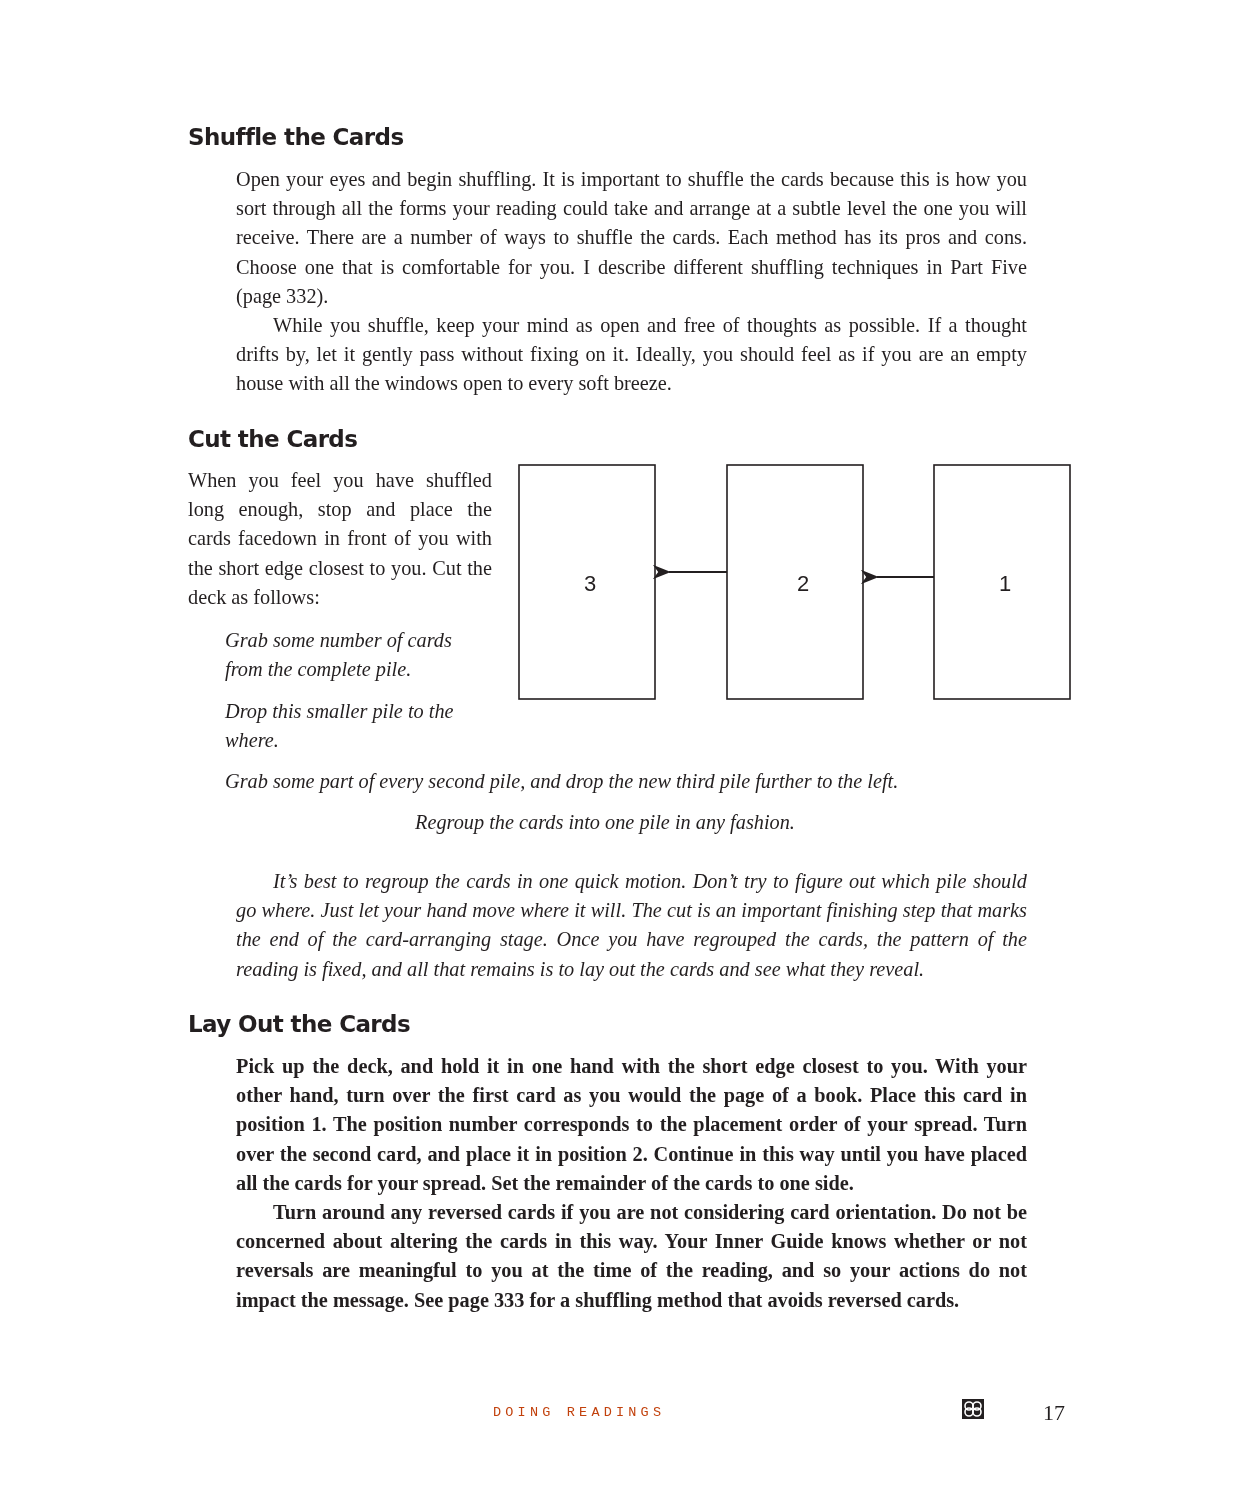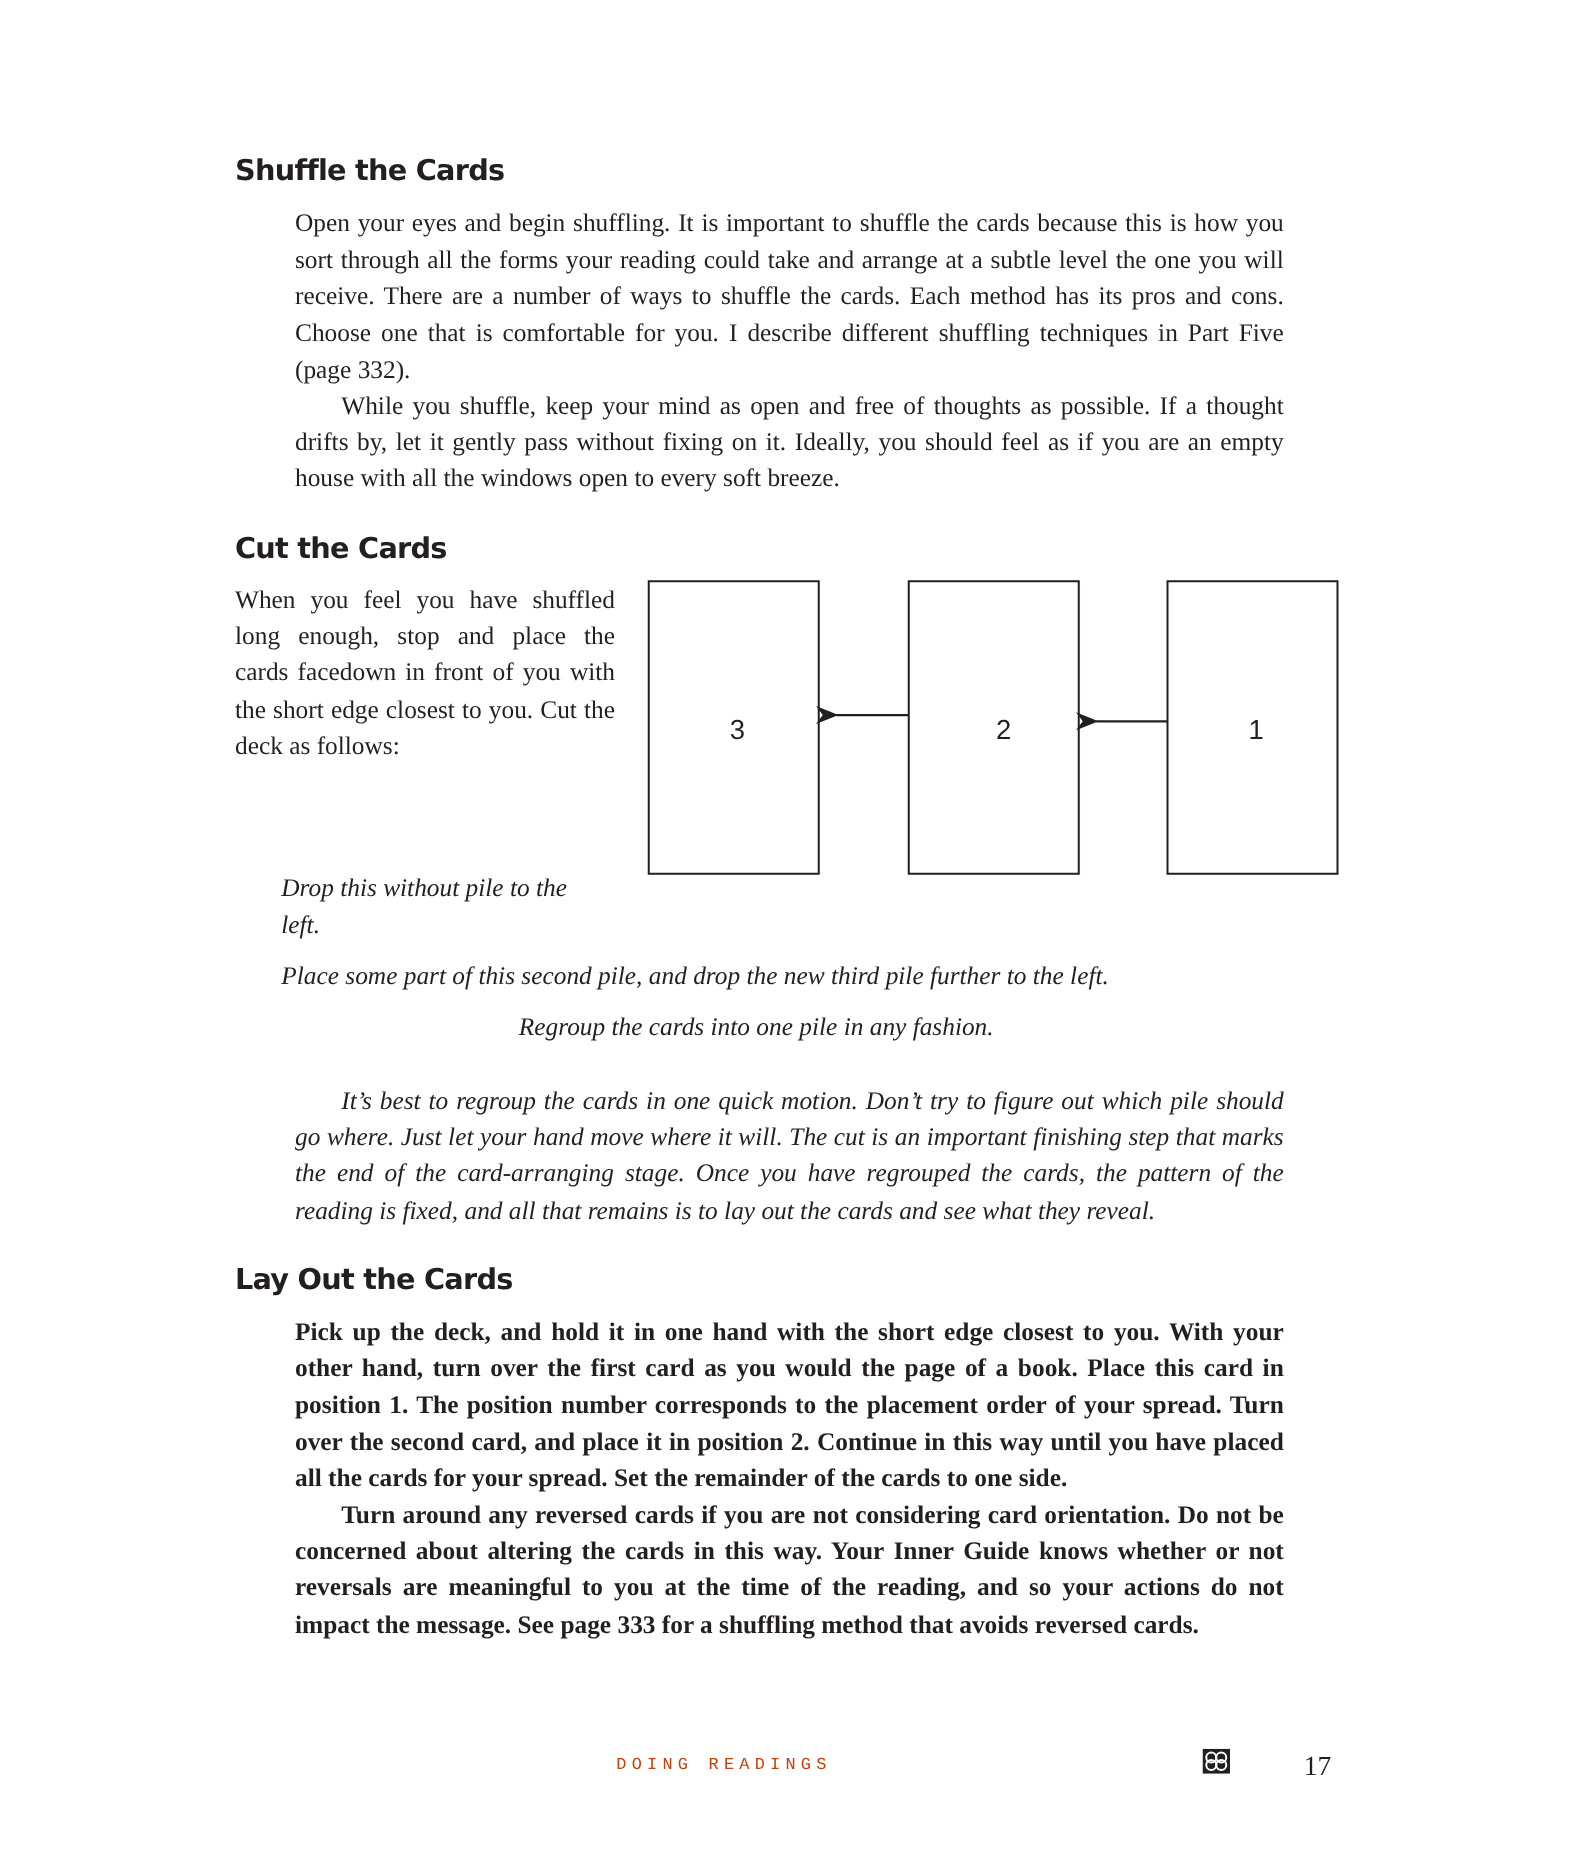--- a/index.html
+++ b/index.html
@@ -37,22 +37,23 @@
 
   <h2 class="heading" style="top:124px;">Shuffle the Cards</h2>
   <div class="block" style="top:165px;">
     <p class="body-text">Open your eyes and begin shuffling. It is important to shuffle the cards because this is how you sort through all the forms your reading could take and arrange at a subtle level the one you will receive. There are a number of ways to shuffle the cards. Each method has its pros and cons. Choose one that is comfortable for you. I describe different shuffling techniques in Part Five (page 332).</p>
     <p class="body-text indent">While you shuffle, keep your mind as open and free of thoughts as possible. If a thought drifts by, let it gently pass without fixing on it. Ideally, you should feel as if you are an empty house with all the windows open to every soft breeze.</p>
   </div>
 
   <h2 class="heading" style="top:426px;">Cut the Cards</h2>
   <p class="body-text cut-intro">When you feel you have shuffled long enough, stop and place the cards facedown in front of you with the short edge closest to you. Cut the deck as follows:</p>
 
-  <p class="step narrow" style="top:697px;">Drop this without pile to the left.</p>
-  <p class="step" style="top:767px; width:760px;">Place some part of this second pile, and drop the new third pile further to the left.</p>
+  <p class="step narrow" style="top:626px;">Grab some number of cards from the complete pile.</p>
+  <p class="step narrow" style="top:697px;">Drop this smaller pile to the where.</p>
+  <p class="step" style="top:767px; width:760px;">Grab some part of every second pile, and drop the new third pile further to the left.</p>
   <p class="step" style="top:808px; width:760px;text-align:center;">Regroup the cards into one pile in any fashion.</p>
 
   <svg class="diagram" viewBox="0 0 560 245">
     <defs>
       <marker id="arrowhead" markerWidth="10" markerHeight="8" refX="1" refY="4" orient="auto">
         <path d="M10,0 L0,4 L10,8 L7,4 Z" fill="#231f20"></path>
       </marker>
     </defs>
     <g>
       <rect x="4" y="5" width="136" height="234" fill="none" stroke="#231f20" stroke-width="1.6"></rect>

